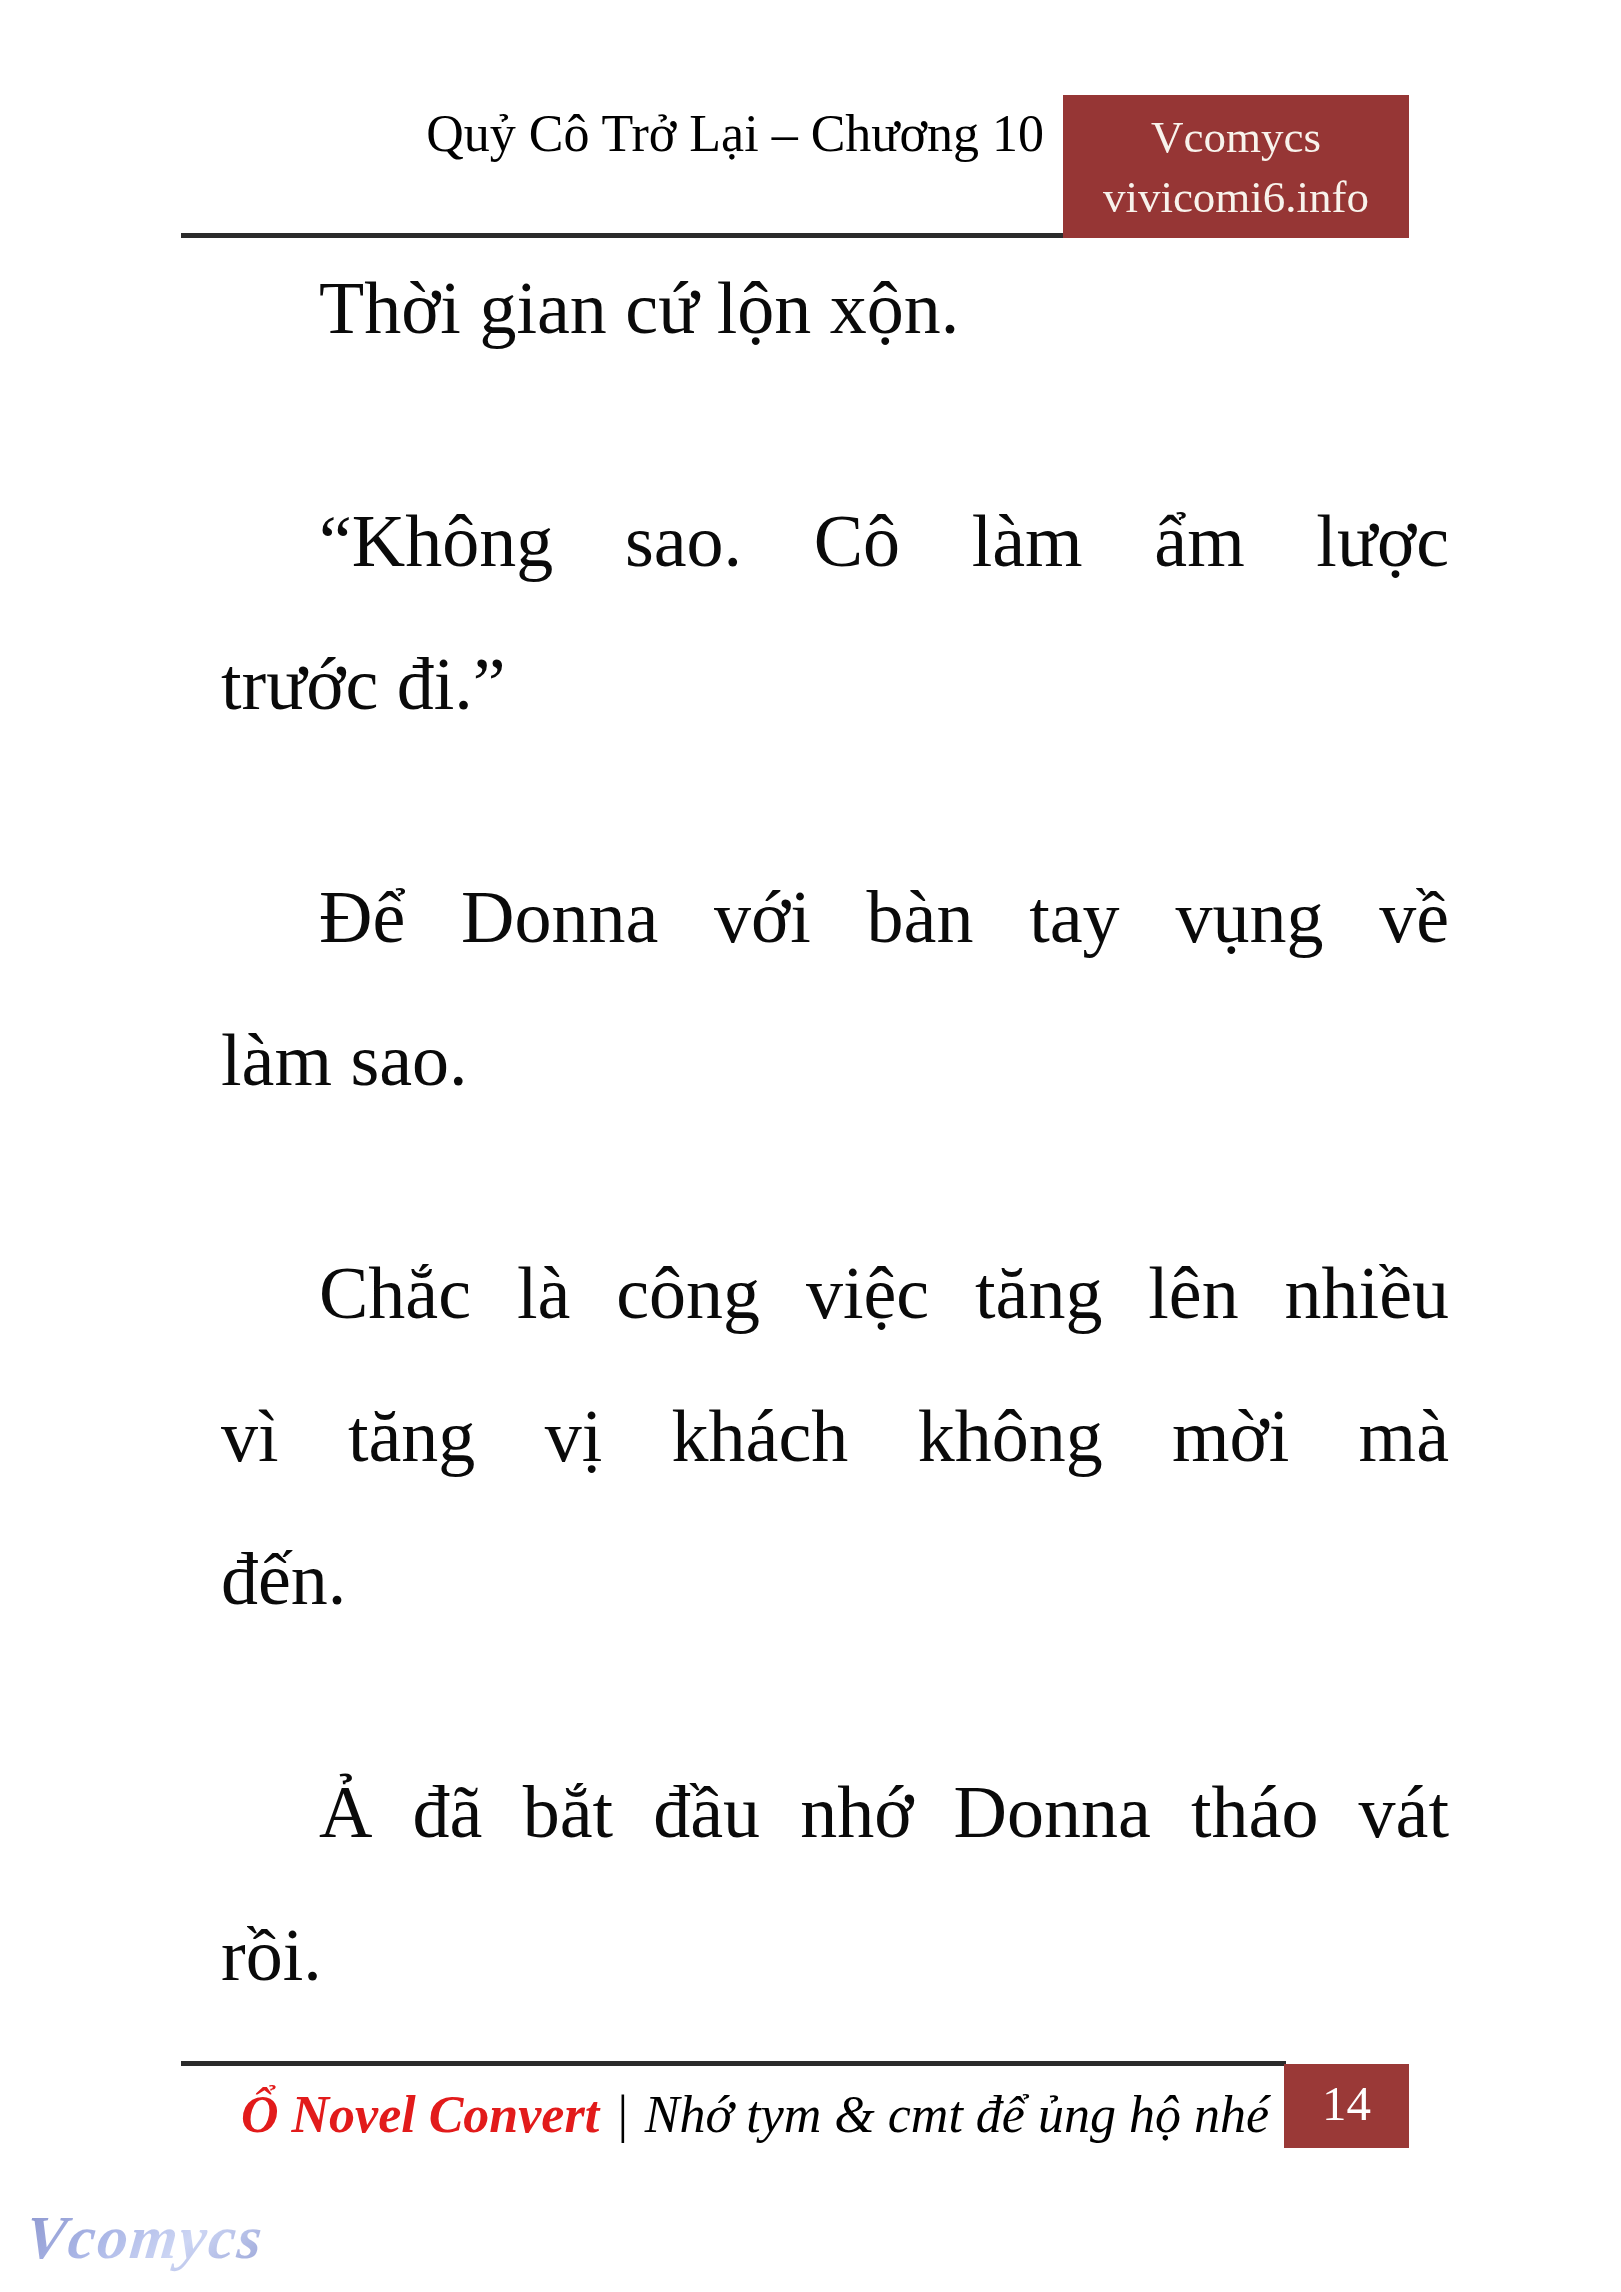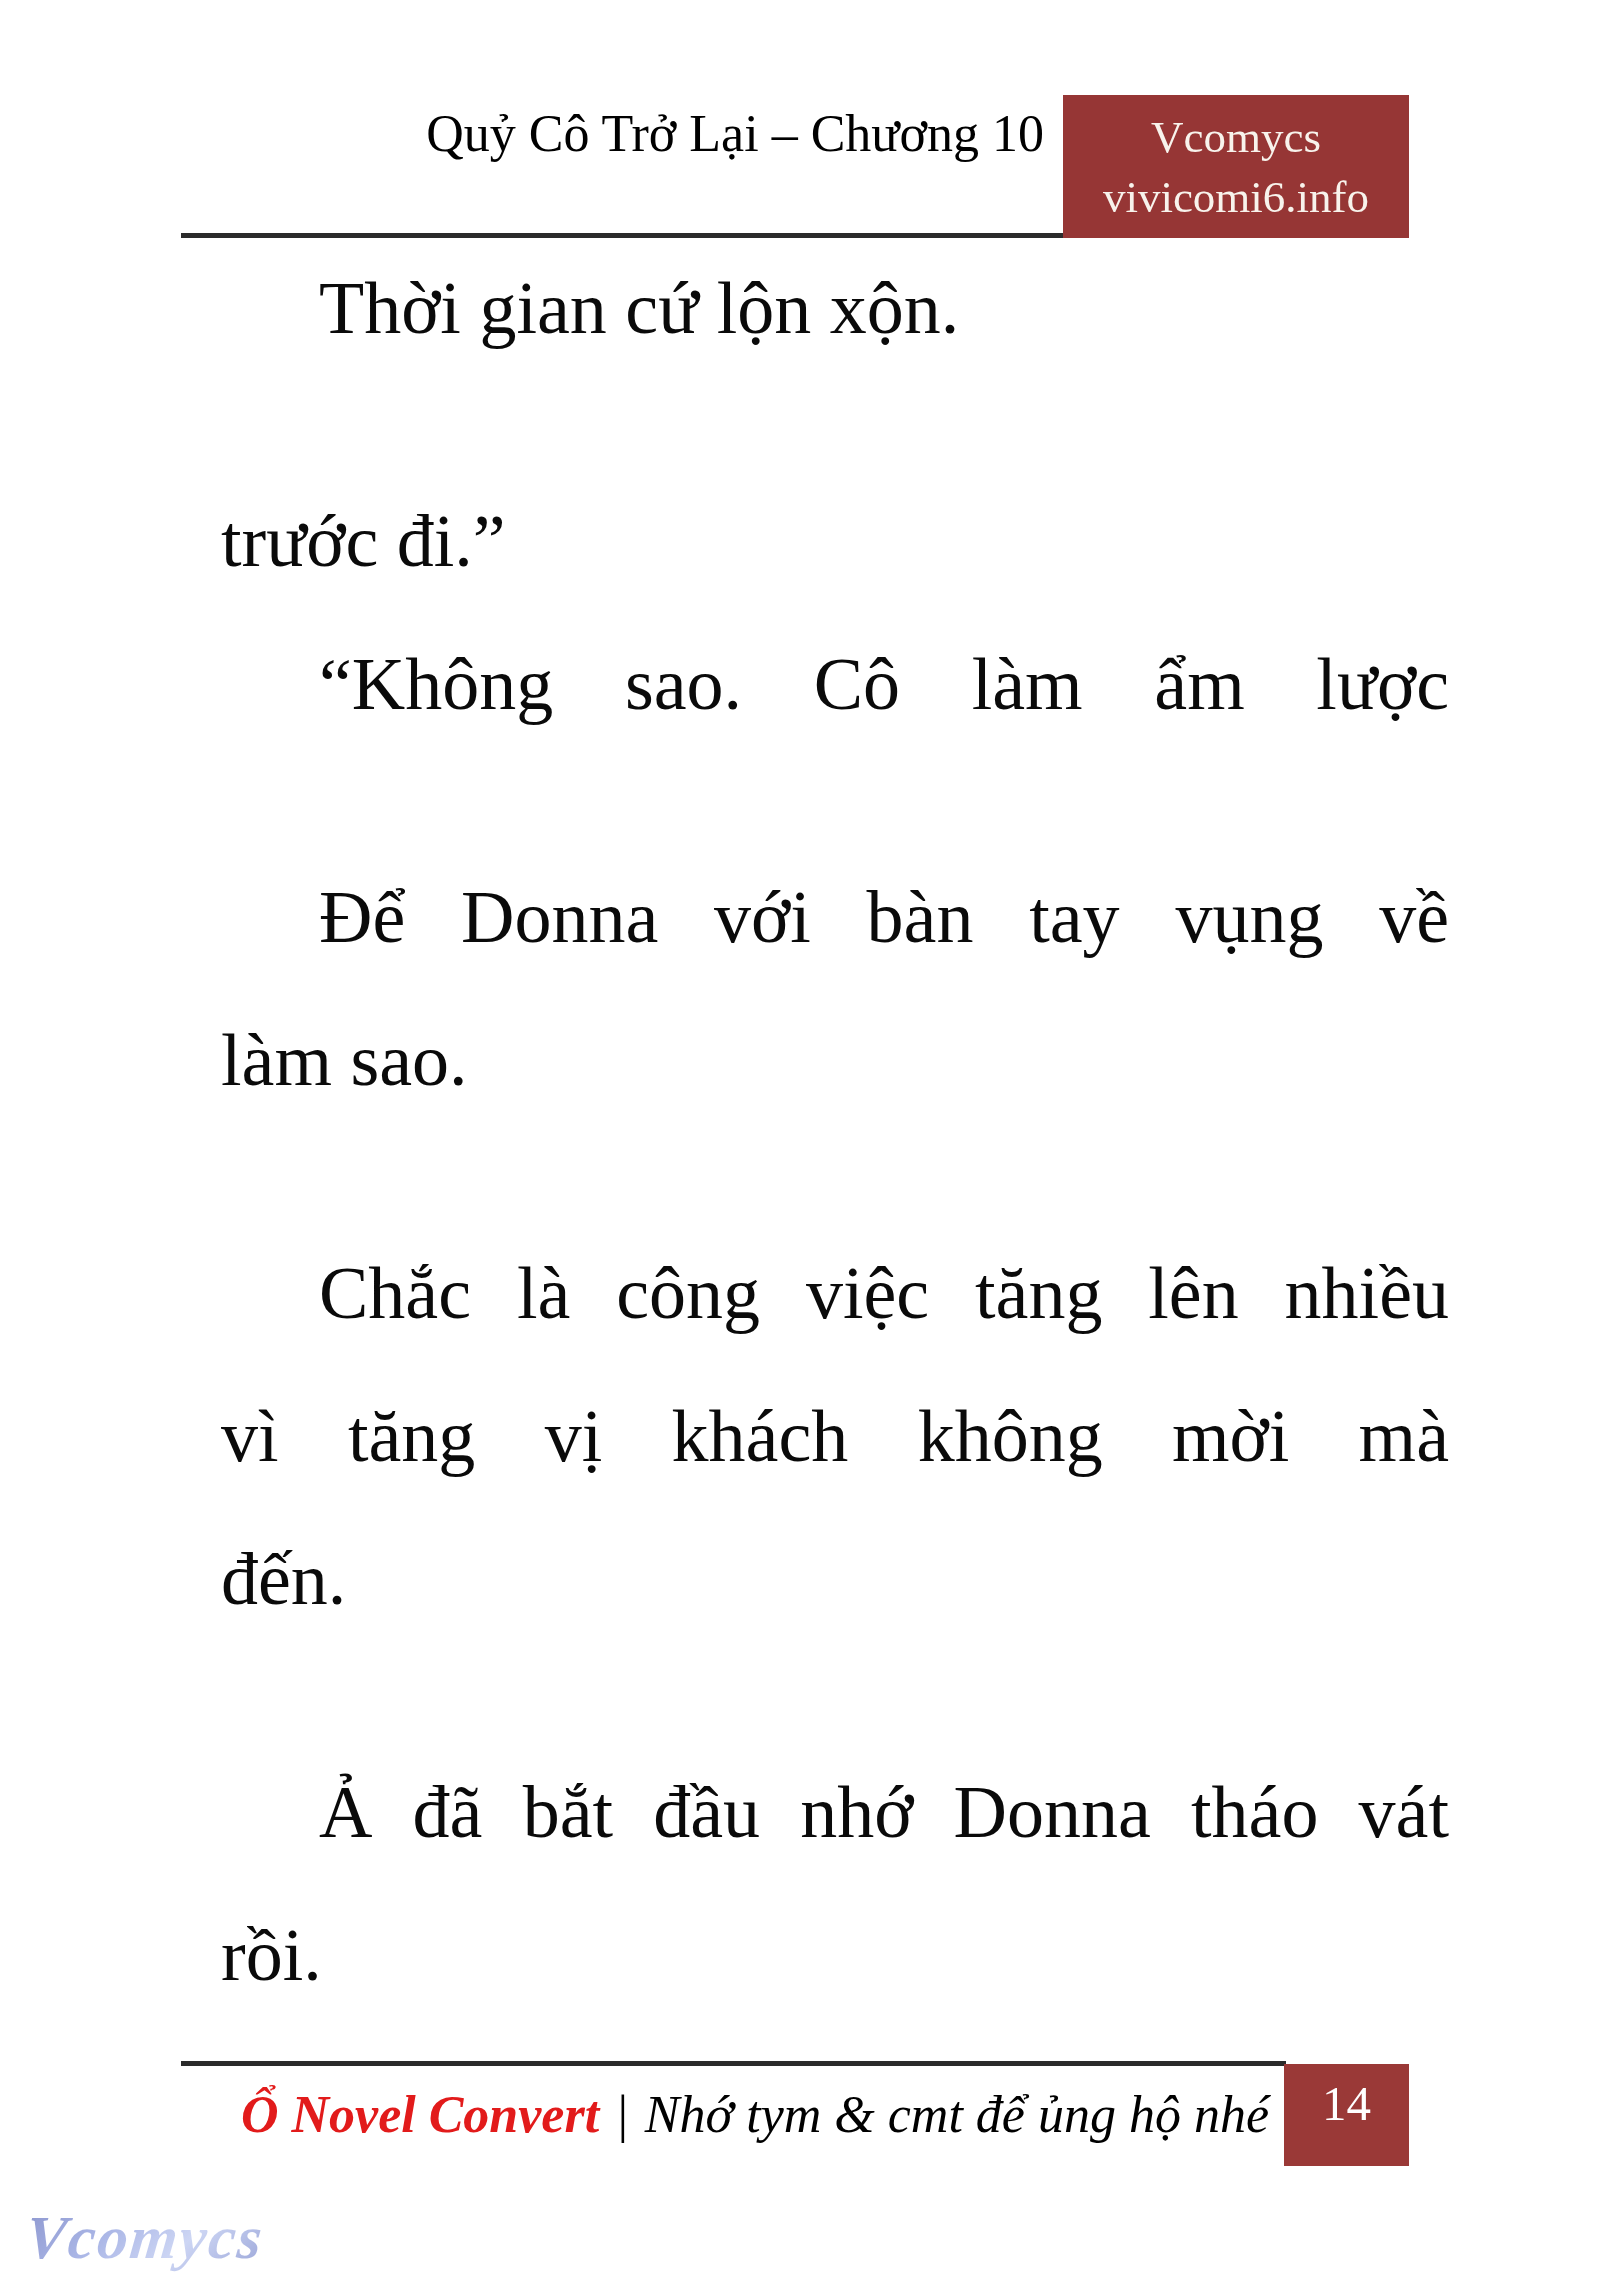--- a/index.html
+++ b/index.html
@@ -82,21 +82,21 @@
     white-space: nowrap;
     font-style: italic;
   }
   .footer-brand { color: #e21b1b; font-weight: bold; }
   .footer-sep { padding: 0 15.7px; font-weight: normal; }
   .page-badge {
     position: absolute;
     left: 1284px;
     top: 2064px;
     width: 125px;
-    height: 102px;
+    height: 84px;
     background: #9a3937;
     color: #ffffff;
     text-align: center;
     font-size: 49px;
     line-height: 79px;
   }
 
   
   .watermark {
     position: absolute;
@@ -127,22 +127,22 @@
     <div>vivicomi6.info</div>
   </div>
 
   <div class="header-rule"></div>
 
   <div class="body-text">
       <div class="paragraph">
         <div class="line first last">Thời gian cứ lộn xộn.</div>
       </div>
       <div class="paragraph">
+        <div class="line first">“Không sao. Cô làm ẩm lược</div>
         <div class="line last">trước đi.”</div>
-        <div class="line first">“Không sao. Cô làm ẩm lược</div>
       </div>
       <div class="paragraph">
         <div class="line first">Để Donna với bàn tay vụng về</div>
         <div class="line last">làm sao.</div>
       </div>
       <div class="paragraph">
         <div class="line first">Chắc là công việc tăng lên nhiều</div>
         <div class="line">vì tăng vị khách không mời mà</div>
         <div class="line last">đến.</div>
       </div>

